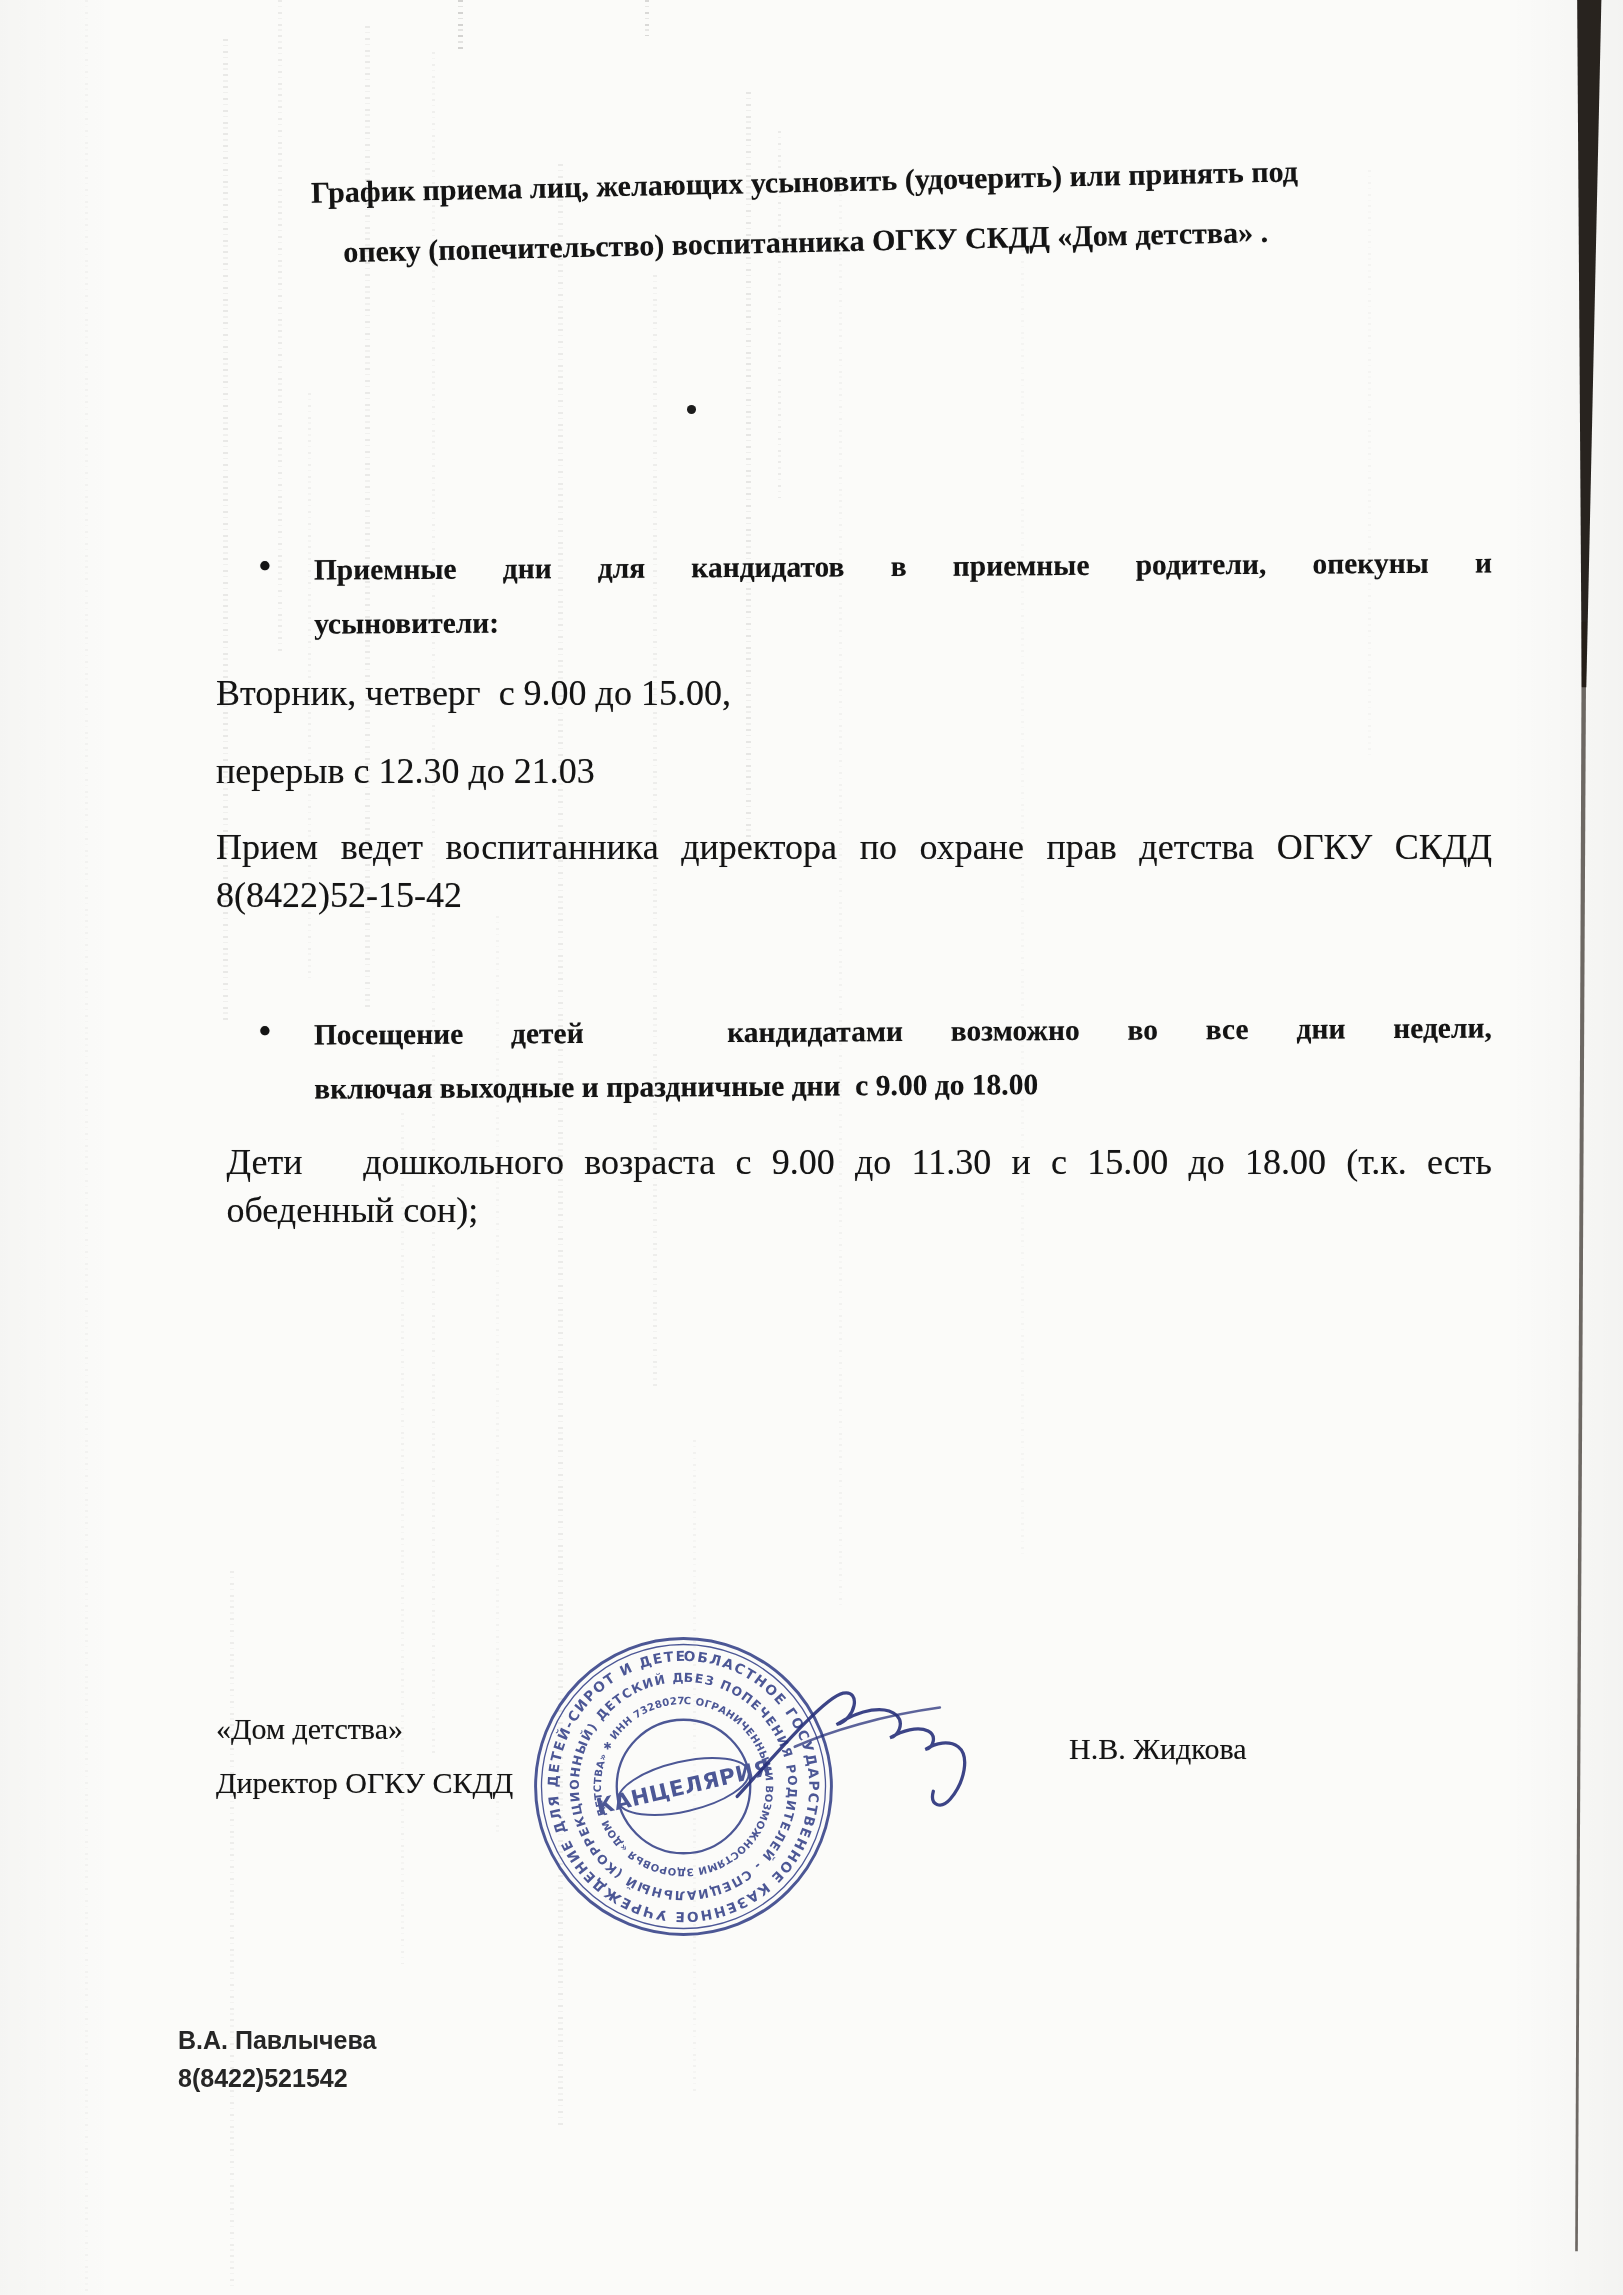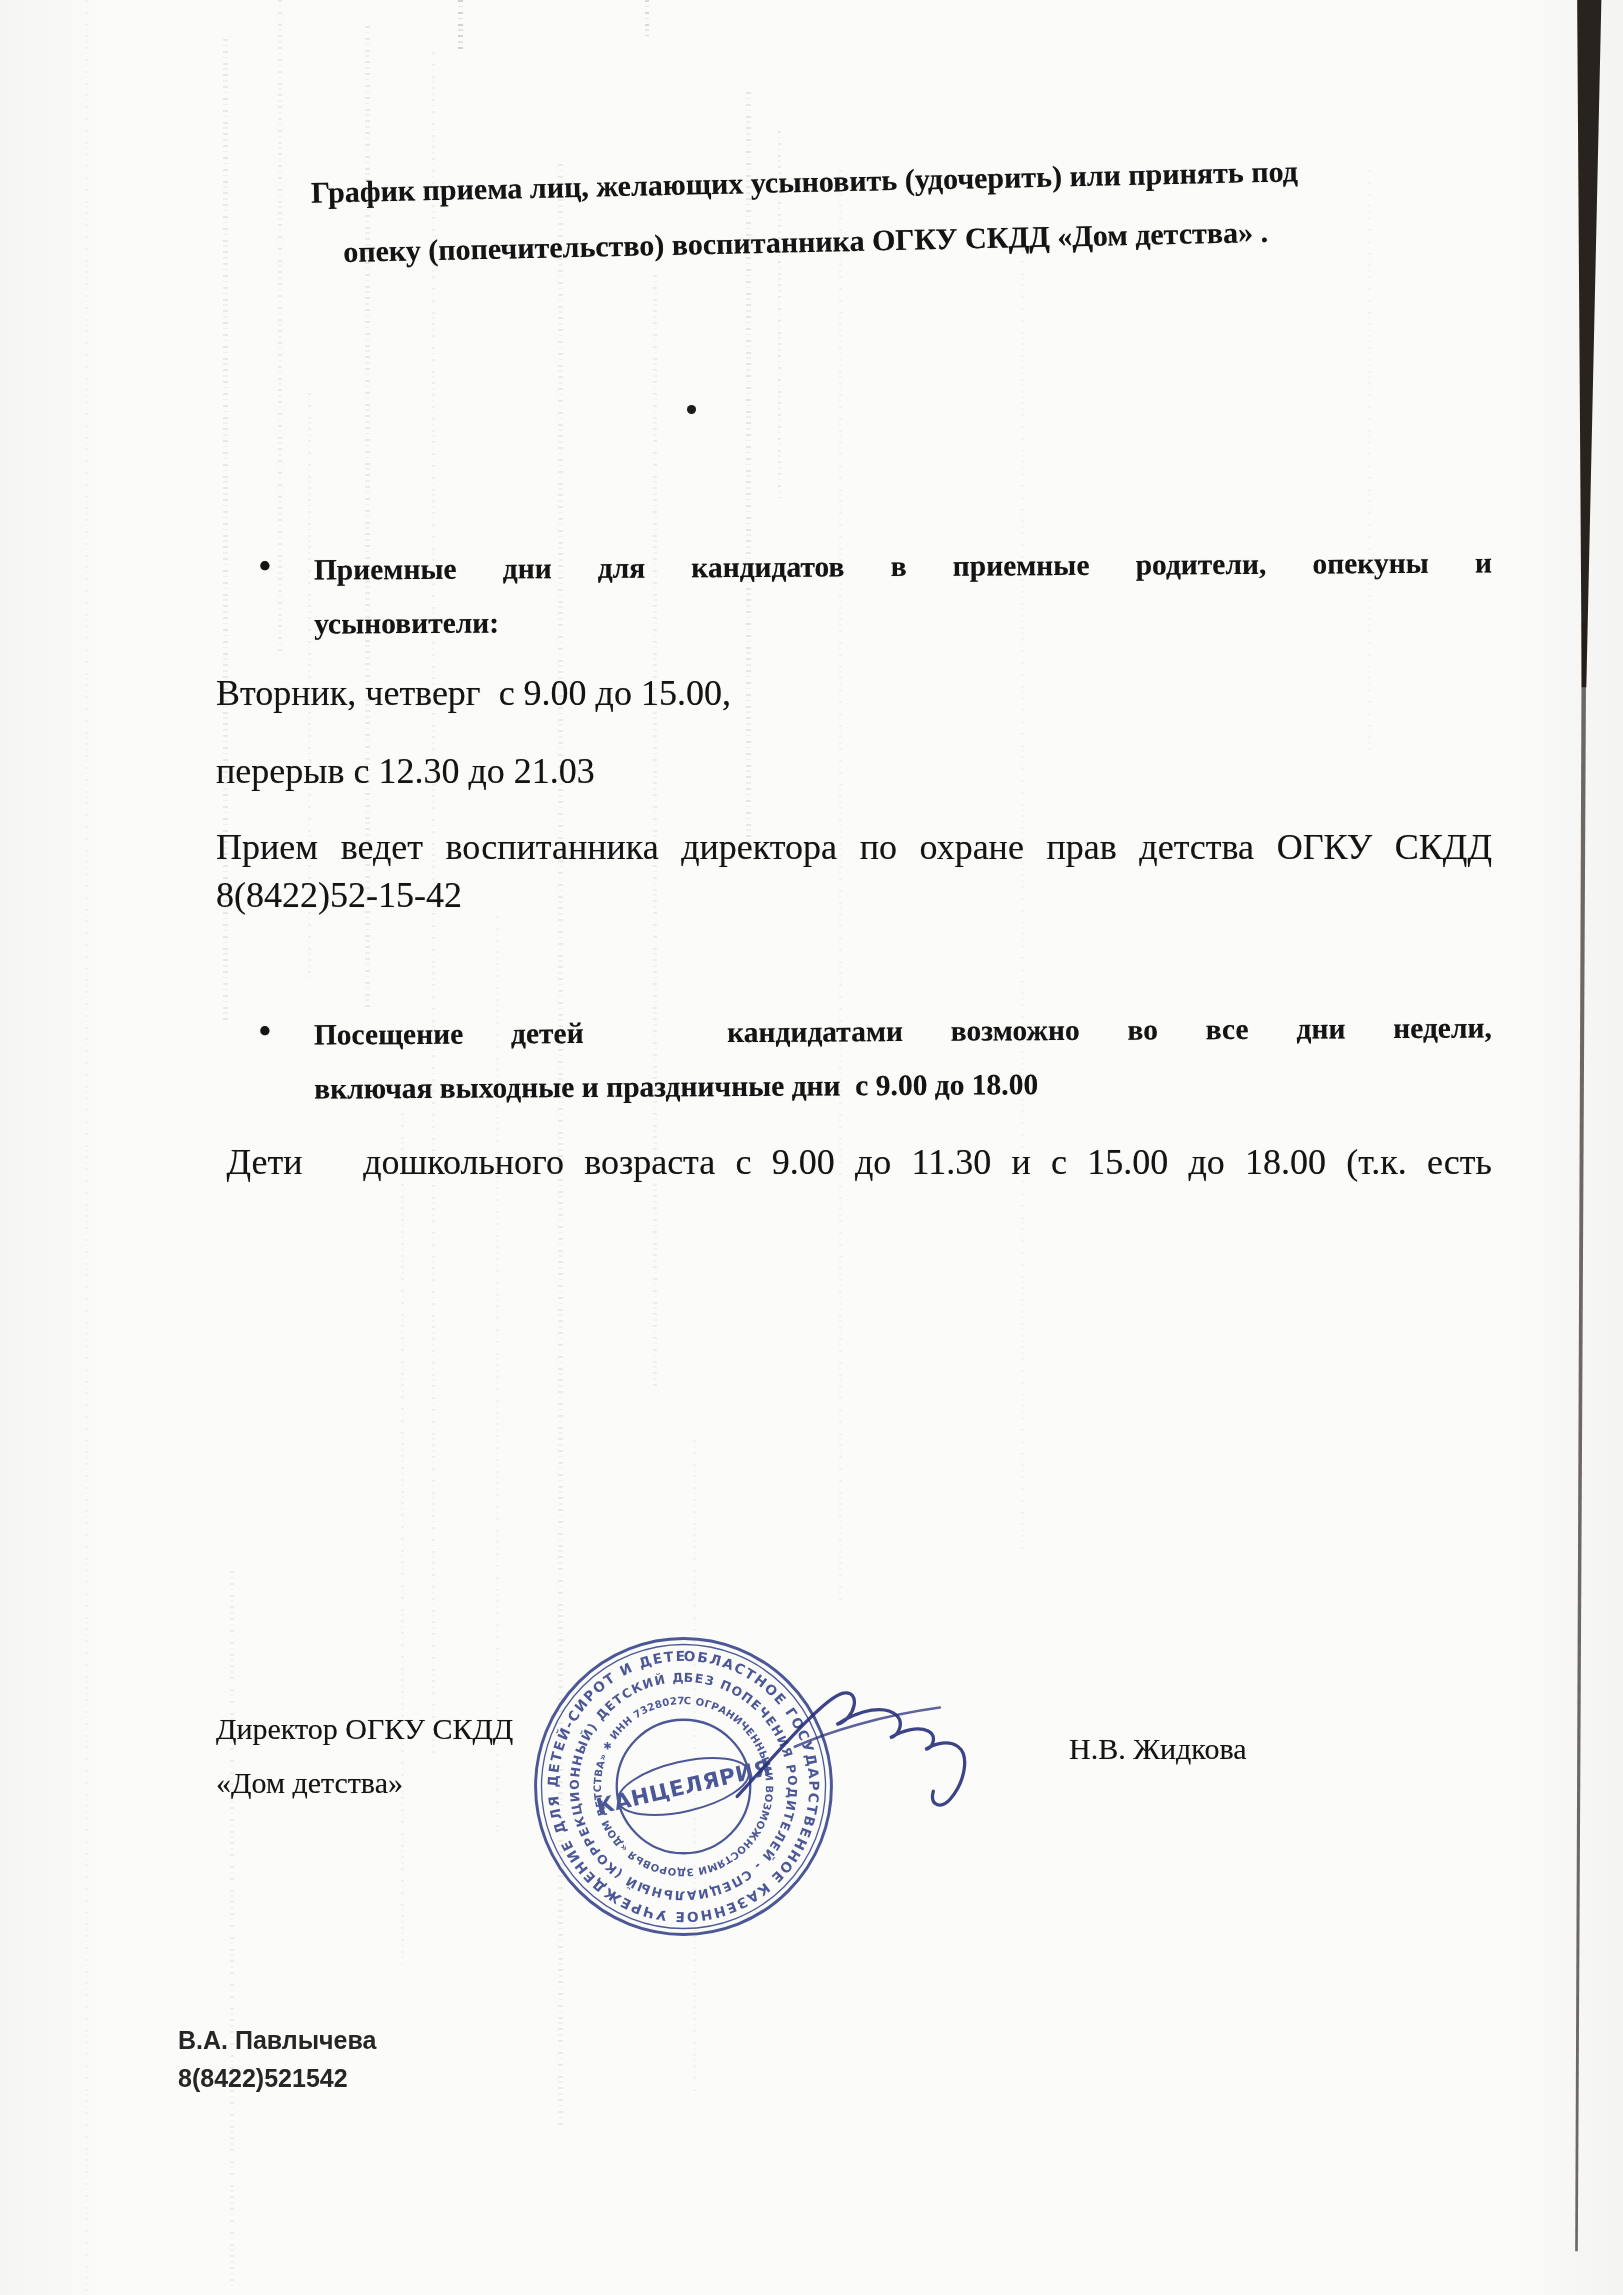--- a/index.html
+++ b/index.html
@@ -100,26 +100,27 @@
   </div>
 
   <div class="bullet doc-text" style="top:1004px">
     <span class="bdot">•</span>
     <span class="line fill">Посещение детей   кандидатами возможно во все дни недели,</span>
     <span class="line last">включая выходные и праздничные дни  с 9.00 до 18.00</span>
   </div>
 
   <div class="para doc-text" style="top:1138px;text-indent:10.5px">
     <span class="line fill">Дети   дошкольного возраста с 9.00 до 11.30 и с 15.00 до 18.00 (т.к. есть</span>
+    <span class="line last">обеденный сон);</span>
   </div>
 
 
   <div class="sig-label doc-text">
+    <span class="line last">«Дом детства»</span>
     <span class="line last">Директор ОГКУ СКДД</span>
-    <span class="line last">«Дом детства»</span>
   </div>
   <div class="sig-name doc-text">Н.В. Жидкова</div>
 
   <svg class="stamp" viewBox="0 0 466 466">
     <defs>
       <path id="ringA" d="M 233 41 A 192 192 0 1 1 232.9 41"></path>
       <path id="ringB" d="M 233 73 A 160 160 0 1 1 232.9 73"></path>
       <path id="ringC" d="M 233 107 A 126 126 0 1 1 232.9 107"></path>
     </defs>
     <circle cx="233" cy="233" r="226" fill="none" stroke="#2b3883" stroke-width="4.5"></circle>

